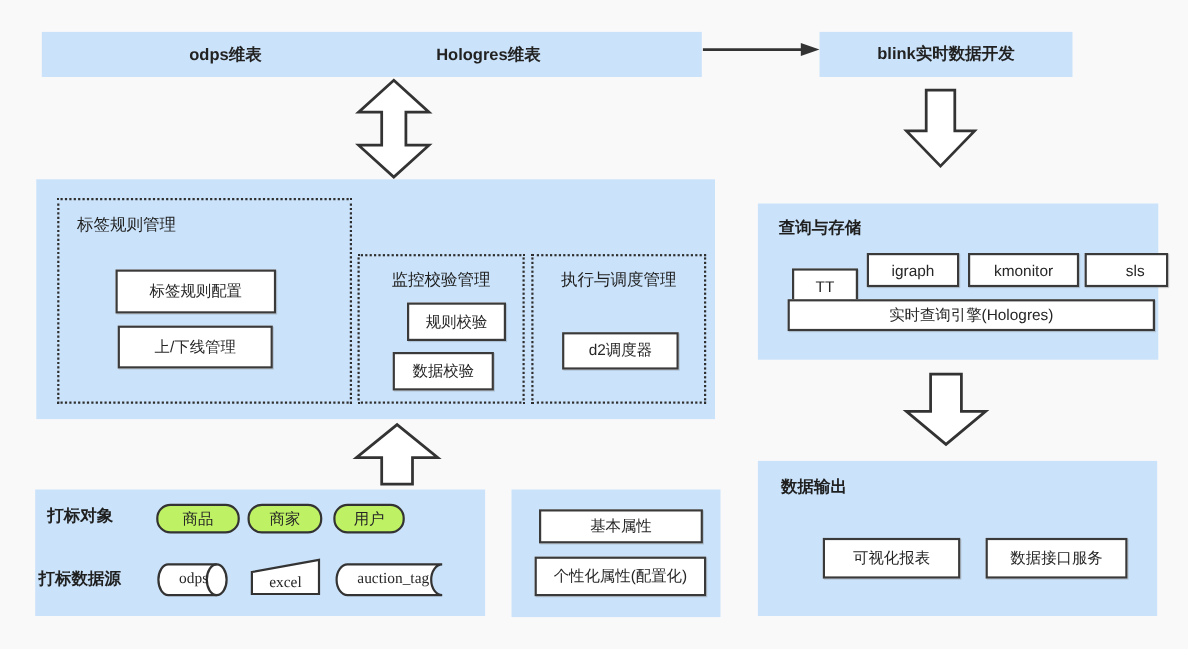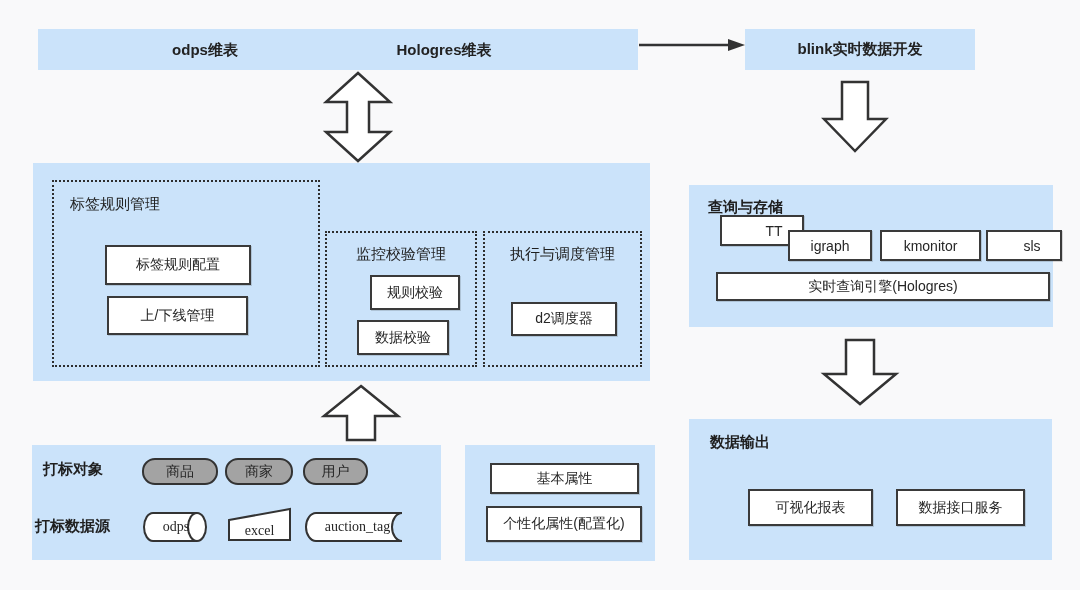--- a/index.html
+++ b/index.html
@@ -17,21 +17,21 @@
   .panel-title{position:absolute;font-size:15px;font-weight:700;color:#1f1f1f;white-space:nowrap;}
   .dotted{position:absolute;border:2px dotted #2e2e2e;background:transparent;}
   .dotted-title{font-size:15px;font-weight:400;color:#1f1f1f;white-space:nowrap;}
   .wbox{
     position:absolute;background:#fff;border:2px solid #3a3a3a;
     display:flex;align-items:center;justify-content:center;
     font-size:14px;color:#262626;white-space:nowrap;
     box-shadow:1px 1px 0 rgba(0,0,0,.14);
   }
   .pill{
-    position:absolute;background:#a3a3a3;border:2px solid #333;border-radius:13px;
+    position:absolute;background:#bef264;border:2px solid #333;border-radius:13px;
     display:flex;align-items:center;justify-content:center;
     font-size:14px;color:#262626;height:23px;
   }
   .row-label{position:absolute;font-size:15px;font-weight:700;color:#1f1f1f;white-space:nowrap;}
   .shape-wrap{position:absolute;font-family:Liberation Serif, serif;}
   .shape-wrap svg{position:absolute;left:0;top:0;overflow:visible;}
   .shape-label{
     position:absolute;left:0;top:0;width:100%;height:100%;
     display:flex;align-items:center;justify-content:center;
     font-size:14px;color:#262626;white-space:nowrap;
@@ -122,21 +122,21 @@
   </div>
 </div>
 
 <div class="panel blue" style="left: 465px; top: 445px; width: 190px; height: 116px; background: rgb(203, 227, 250);">
   <div class="wbox" style="left:21px;top:61px;width:152px;height:32px;">个性化属性(配置化)</div>
   <div class="wbox" style="left:25px;top:18px;width:145px;height:27px;">基本属性</div>
 </div>
 
 <div class="panel blue" style="left: 689px; top: 185px; width: 364px; height: 142px; background: rgb(203, 227, 250);">
   <div class="panel-title" style="left:19px;top:13px;">查询与存储</div>
-  <div class="wbox" style="left:31px;top:30px;width:56px;height:27px;padding-left:24px;">TT</div>
+  <div class="wbox" style="left:31px;top:59px;width:56px;height:27px;">TT</div>
   <div class="wbox" style="left:99px;top:45px;width:80px;height:27px;">igraph</div>
   <div class="wbox" style="left:191px;top:45px;width:97px;height:27px;">kmonitor</div>
   <div class="wbox" style="left:297px;top:45px;width:56px;height:27px;padding-left:16px;">sls</div>
   <div class="wbox" style="left:27px;top:87px;width:330px;height:25px;">实时查询引擎(Hologres)</div>
 </div>
 
 <svg class="arrow" style="left:822px;top:338px;" width="76" height="68">
   <path d="M 24,2 H 52 V 36 H 74 L 38,66 L 2,36 H 24 Z"></path>
 </svg>
 

